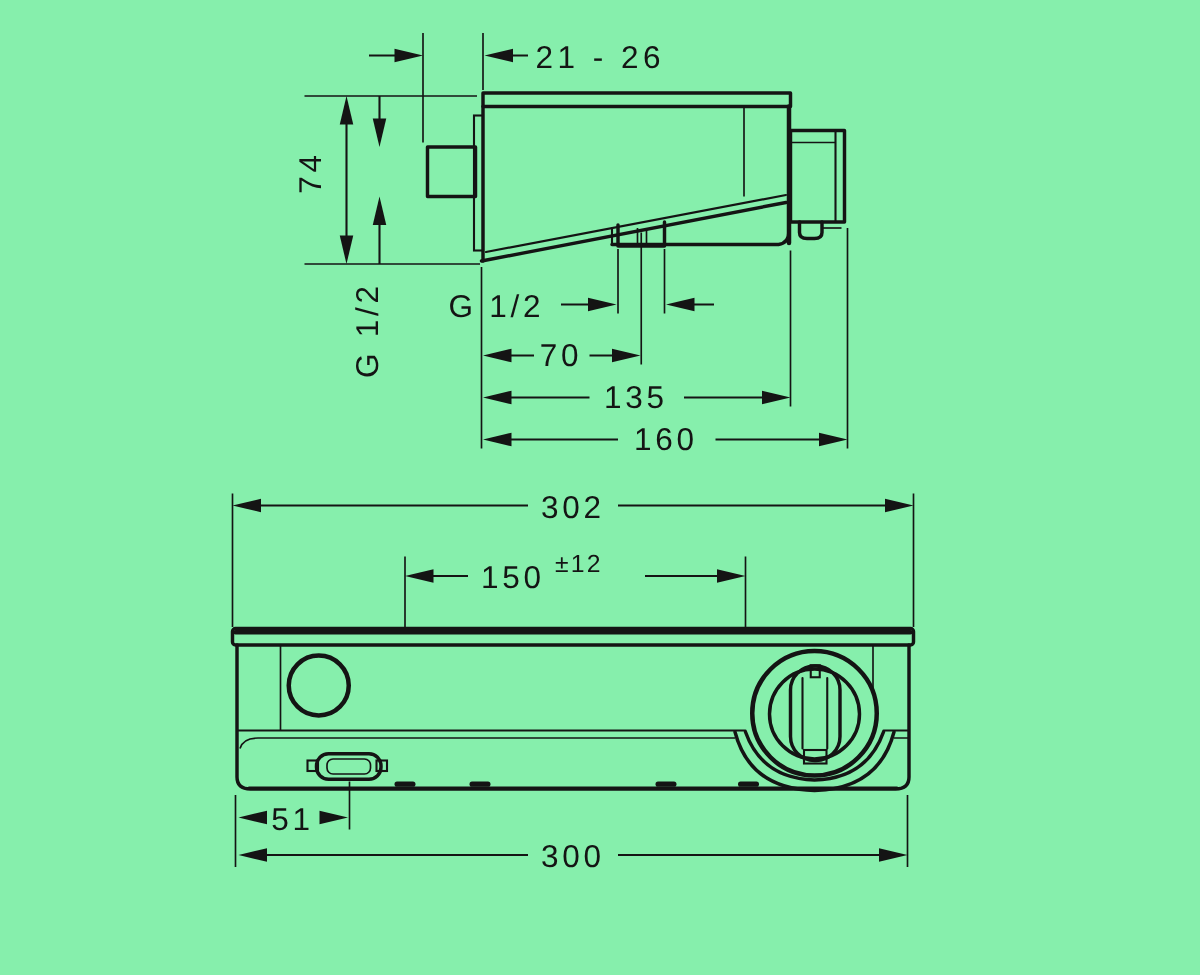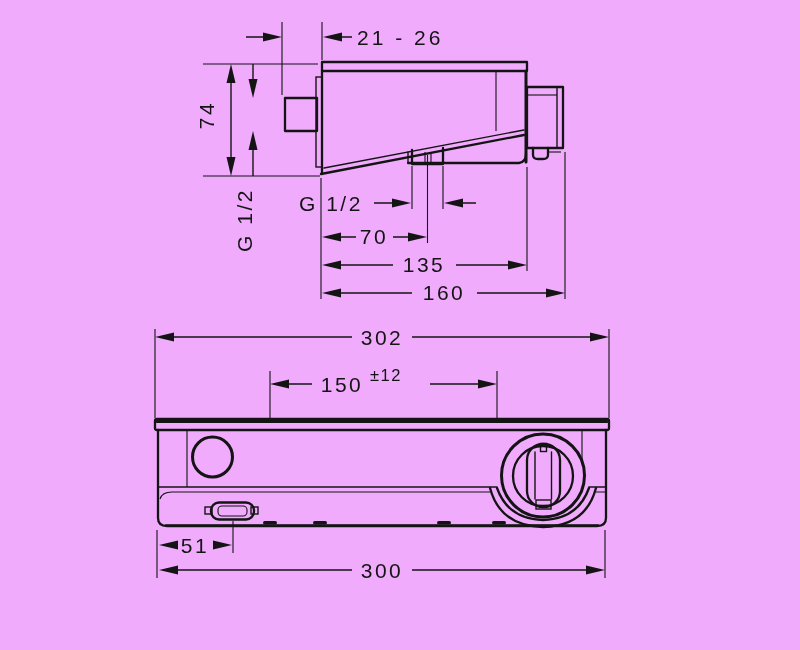--- a/index.html
+++ b/index.html
@@ -1,16 +1,16 @@
 <!DOCTYPE html>
 <html><head>
 <meta charset="utf-8">
 <style>
   html,body{margin:0;padding:0;background:#fff;}
-  .stage{position:relative;width:800px;height:650px;background:#f0abfc;overflow:hidden;
+  .stage{position:relative;width:800px;height:650px;background:#86efac;overflow:hidden;
          font-family:"Liberation Sans",sans-serif;}
   svg{position:absolute;left:0;top:0;}
   
   .o3{stroke:#141414;stroke-width:3;fill:none;stroke-linecap:round;}
   .o2{stroke:#141414;stroke-width:2.3;fill:none;stroke-linecap:round;stroke-linejoin:round;}
   .o1{stroke:#141414;stroke-width:1.4;fill:none;stroke-linecap:round;}
   .thin{stroke:#141414;stroke-width:1.1;fill:none;stroke-linecap:butt;}
   .dim{stroke:#141414;stroke-width:1.4;fill:none;stroke-linecap:butt;}
   .arr{fill:#141414;stroke:none;}
   .dash{fill:#141414;stroke:none;}

